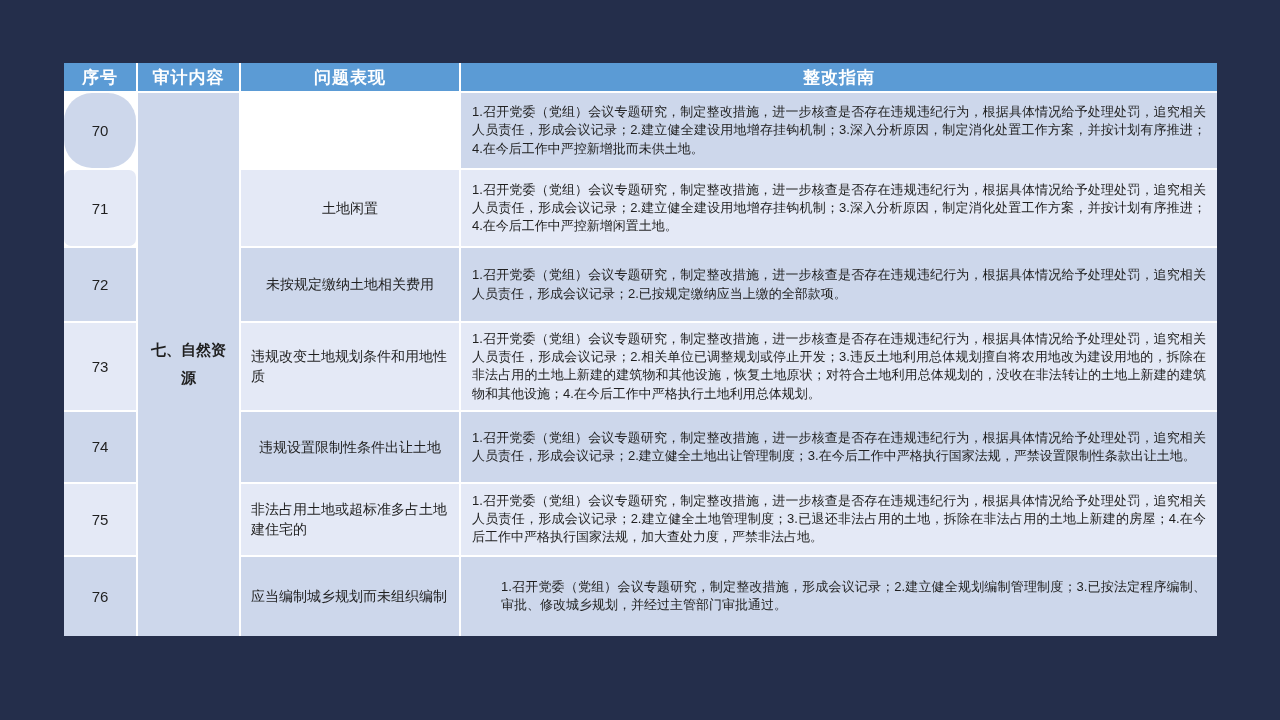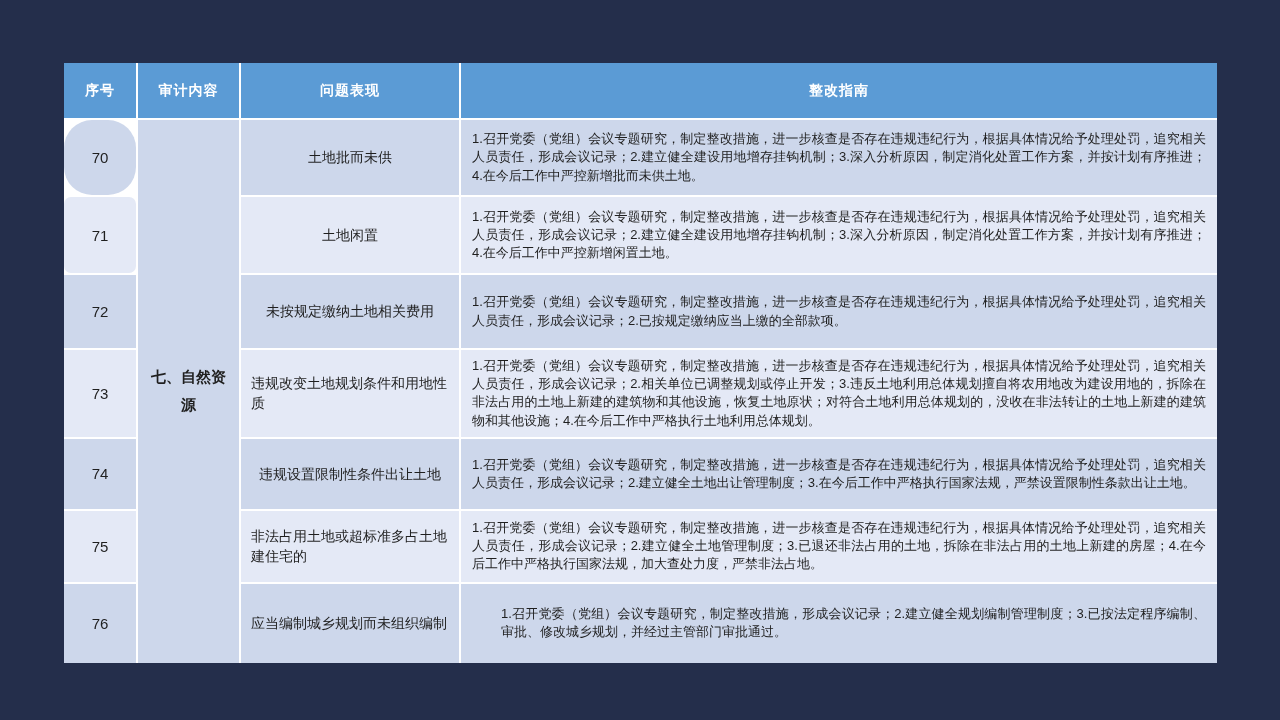--- a/index.html
+++ b/index.html
@@ -26,23 +26,23 @@
   }
   .cell {
     display: flex;
     align-items: center;
     justify-content: center;
     box-sizing: border-box;
   }
   .th {
     background: var(--header-bg, #5b9bd5);
     color: var(--header-text, #ffffff);
-    font-size: 14px;
+    font-size: 17px;
     font-weight: bold;
-    height: 55px;
+    height: 28px;
     letter-spacing: 1px;
   }
   .band-dark { background: var(--row-dark, #cdd7eb); }
   .band-light { background: var(--row-light, #e4e9f6); }
   .seq-cell {
     font-size: 15px;
     color: var(--body-text, #1f1f1f);
   }
   .category-cell {
     grid-column: 2;
@@ -76,21 +76,20 @@
 <body style="--page-bg: #242e4b; --header-bg: #5b9bd5; --header-text: #ffffff; --row-dark: #cdd7eb; --row-light: #e4e9f6; --body-text: #1f1f1f; --grid-line: #ffffff;">
 
 <div class="audit-table">
   <div class="cell th">序号</div>
   <div class="cell th">审计内容</div>
   <div class="cell th">问题表现</div>
   <div class="cell category-cell band-dark">七、自然资源</div>
   <div class="cell th">整改指南</div>
 
 <div class="cell seq-cell band-dark" style="grid-area: 2 / 1; min-height: 75px; border-radius: 28px;">70</div>
-    <div class="cell problem-cell band-dark problem-center" style="grid-area: 2 / 3;">土地批而未供</div>
     <div class="cell guide-cell band-dark" style="grid-area: 2 / 4;">
       <p>1.召开党委（党组）会议专题研究，制定整改措施，进一步核查是否存在违规违纪行为，根据具体情况给予处理处罚，追究相关人员责任，形成会议记录；2.建立健全建设用地增存挂钩机制；3.深入分析原因，制定消化处置工作方案，并按计划有序推进；4.在今后工作中严控新增批而未供土地。</p>
     </div>
     <div class="cell seq-cell band-light" style="grid-area: 3 / 1; min-height: 76px; border-radius: 7px;">71</div>
     <div class="cell problem-cell band-light problem-center" style="grid-area: 3 / 3;">土地闲置</div>
     <div class="cell guide-cell band-light" style="grid-area: 3 / 4;">
       <p>1.召开党委（党组）会议专题研究，制定整改措施，进一步核查是否存在违规违纪行为，根据具体情况给予处理处罚，追究相关人员责任，形成会议记录；2.建立健全建设用地增存挂钩机制；3.深入分析原因，制定消化处置工作方案，并按计划有序推进；4.在今后工作中严控新增闲置土地。</p>
     </div>
     <div class="cell seq-cell band-dark" style="grid-area: 4 / 1; min-height: 73px;">72</div>
     <div class="cell problem-cell band-dark problem-center" style="grid-area: 4 / 3;">未按规定缴纳土地相关费用</div>

